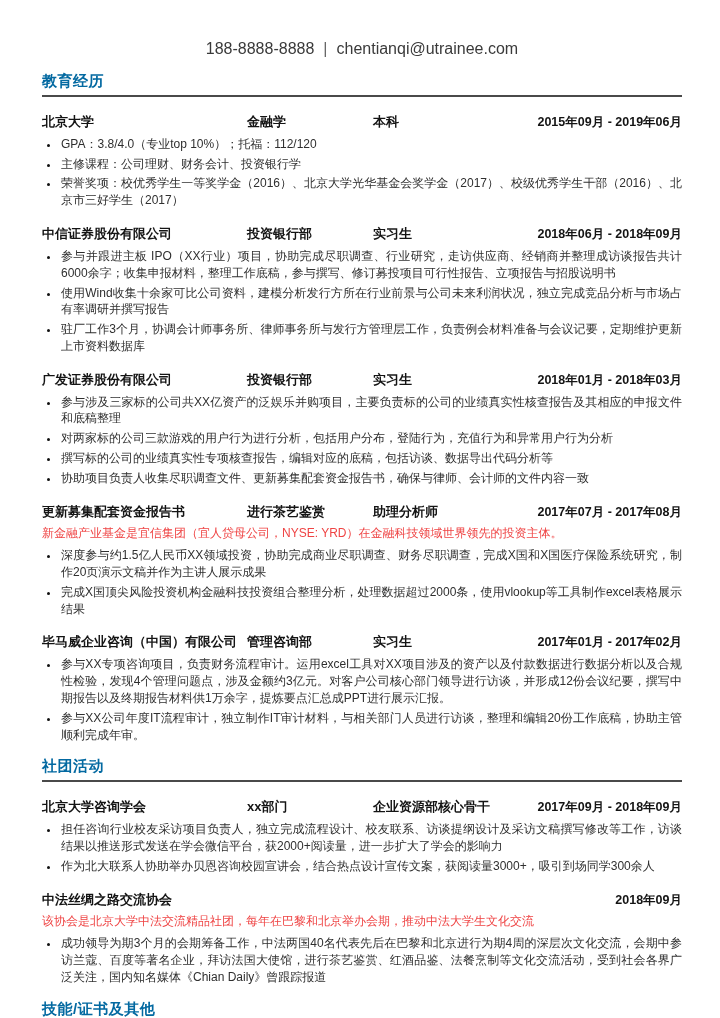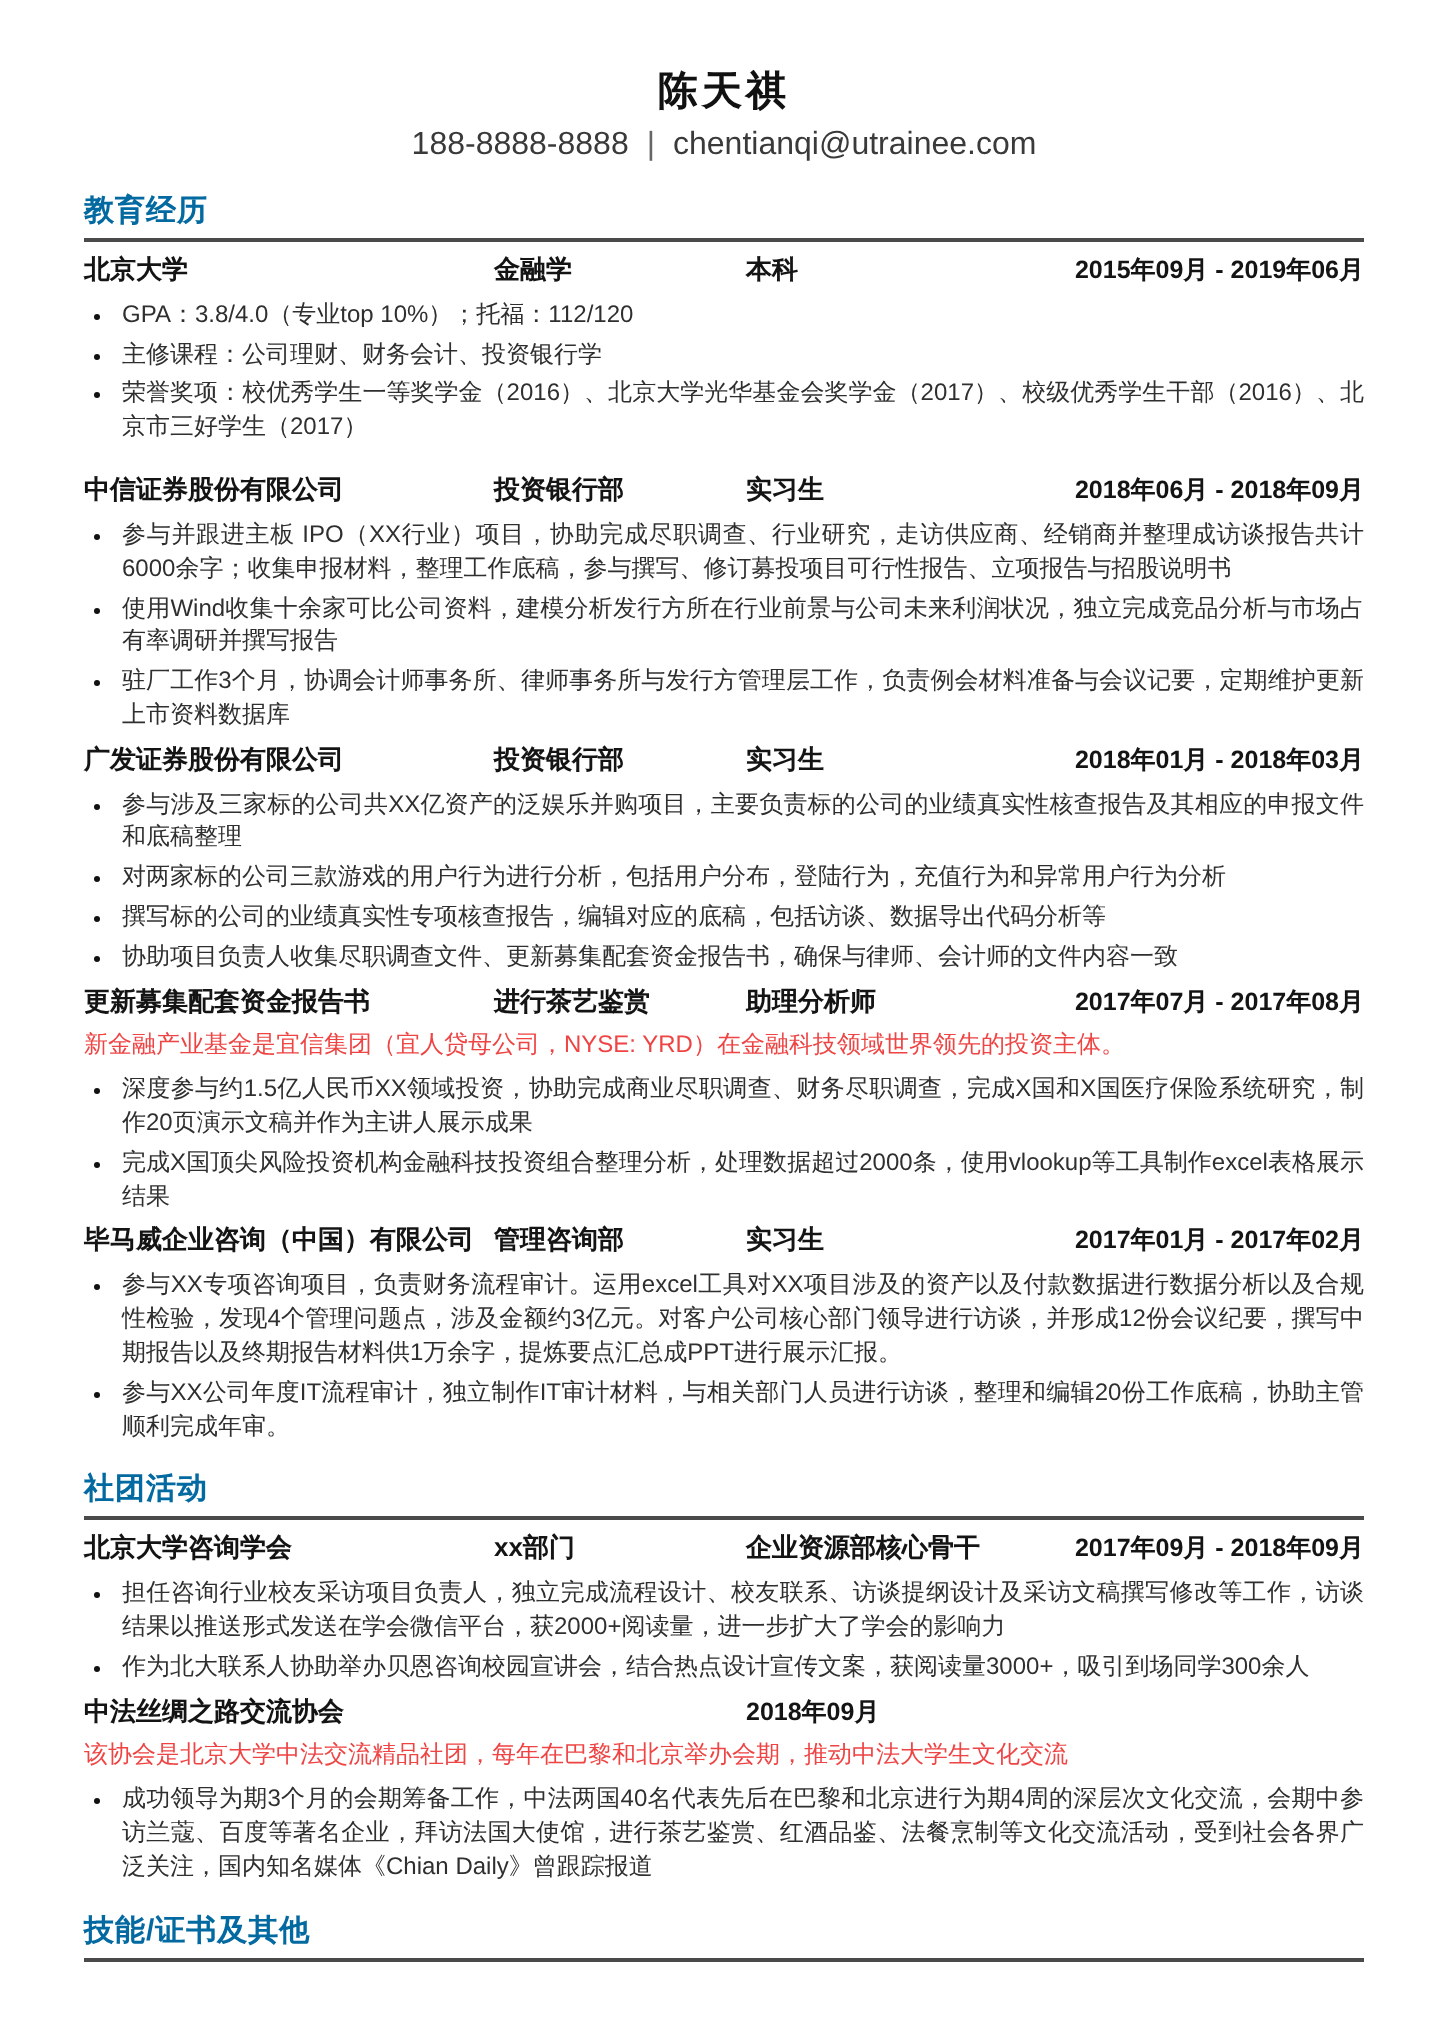--- a/index.html
+++ b/index.html
@@ -23,48 +23,47 @@
   
   section { margin-top: 14px; }
   .section-title {
     font-size: 15px; font-weight: bold; color: #0369a1;
     border-bottom: 2px solid #4a4a4a;
     padding-bottom: 4px; margin: 0;
     letter-spacing: 0.5px;
   }
 
   
-  .entry { margin-top: 5px; }
+  .entry { margin-top: 16px; }
   .entry-row {
     display: grid;
     grid-template-columns: 205px 126px 1fr auto;
     align-items: baseline;
     font-weight: bold; font-size: 13px; color: #141414;
     line-height: 1.35;
   }
-  .entry-row .date { font-size: 12.5px; white-space: nowrap; }
+  .entry-row .date { font-size: 12.5px; text-align: right; white-space: nowrap; }
 
   .desc { margin: 5px 0 0 0; font-size: 12px; line-height: 1.4; color: #ef4444; }
 
   ul.bullets { margin: 5px 0 0 0; padding-left: 17px; list-style: disc; }
   ul.bullets li {
     font-size: 12px; line-height: 1.4;
     margin-bottom: 3px;
     text-align: justify;
     color: #2f2f2f;
     padding-left: 2px;
   }
   ul.bullets li::marker { font-size: 9px; color: #111; }
 </style>
 </head>
 <body>
 
 <div class="page">
   <div class="resume-header">
-    <div class="name">陈天祺</div>
     <div class="contact">
       <span>188-8888-8888</span><span class="sep">|</span><span>chentianqi@utrainee.com</span>
     </div>
   </div>
 
   <div id="resume-body">
       <section>
         <h2 class="section-title">教育经历</h2>
         <div class="entry">
           <div class="entry-row">

